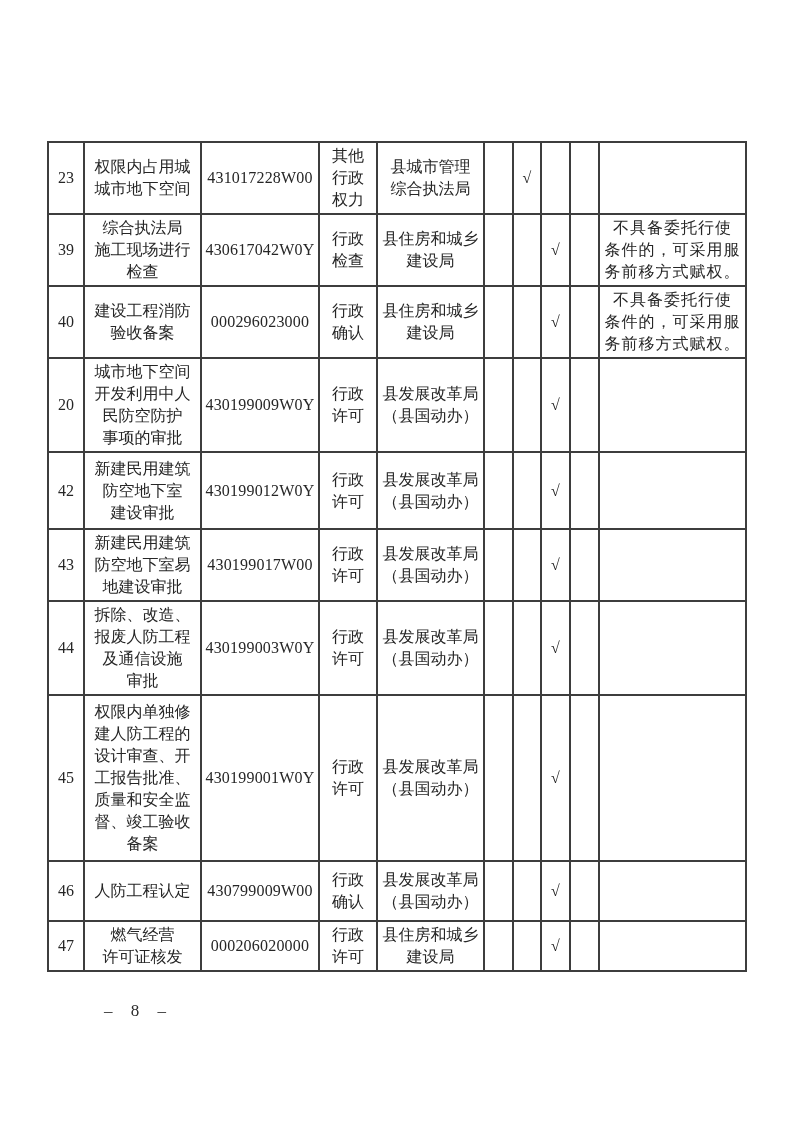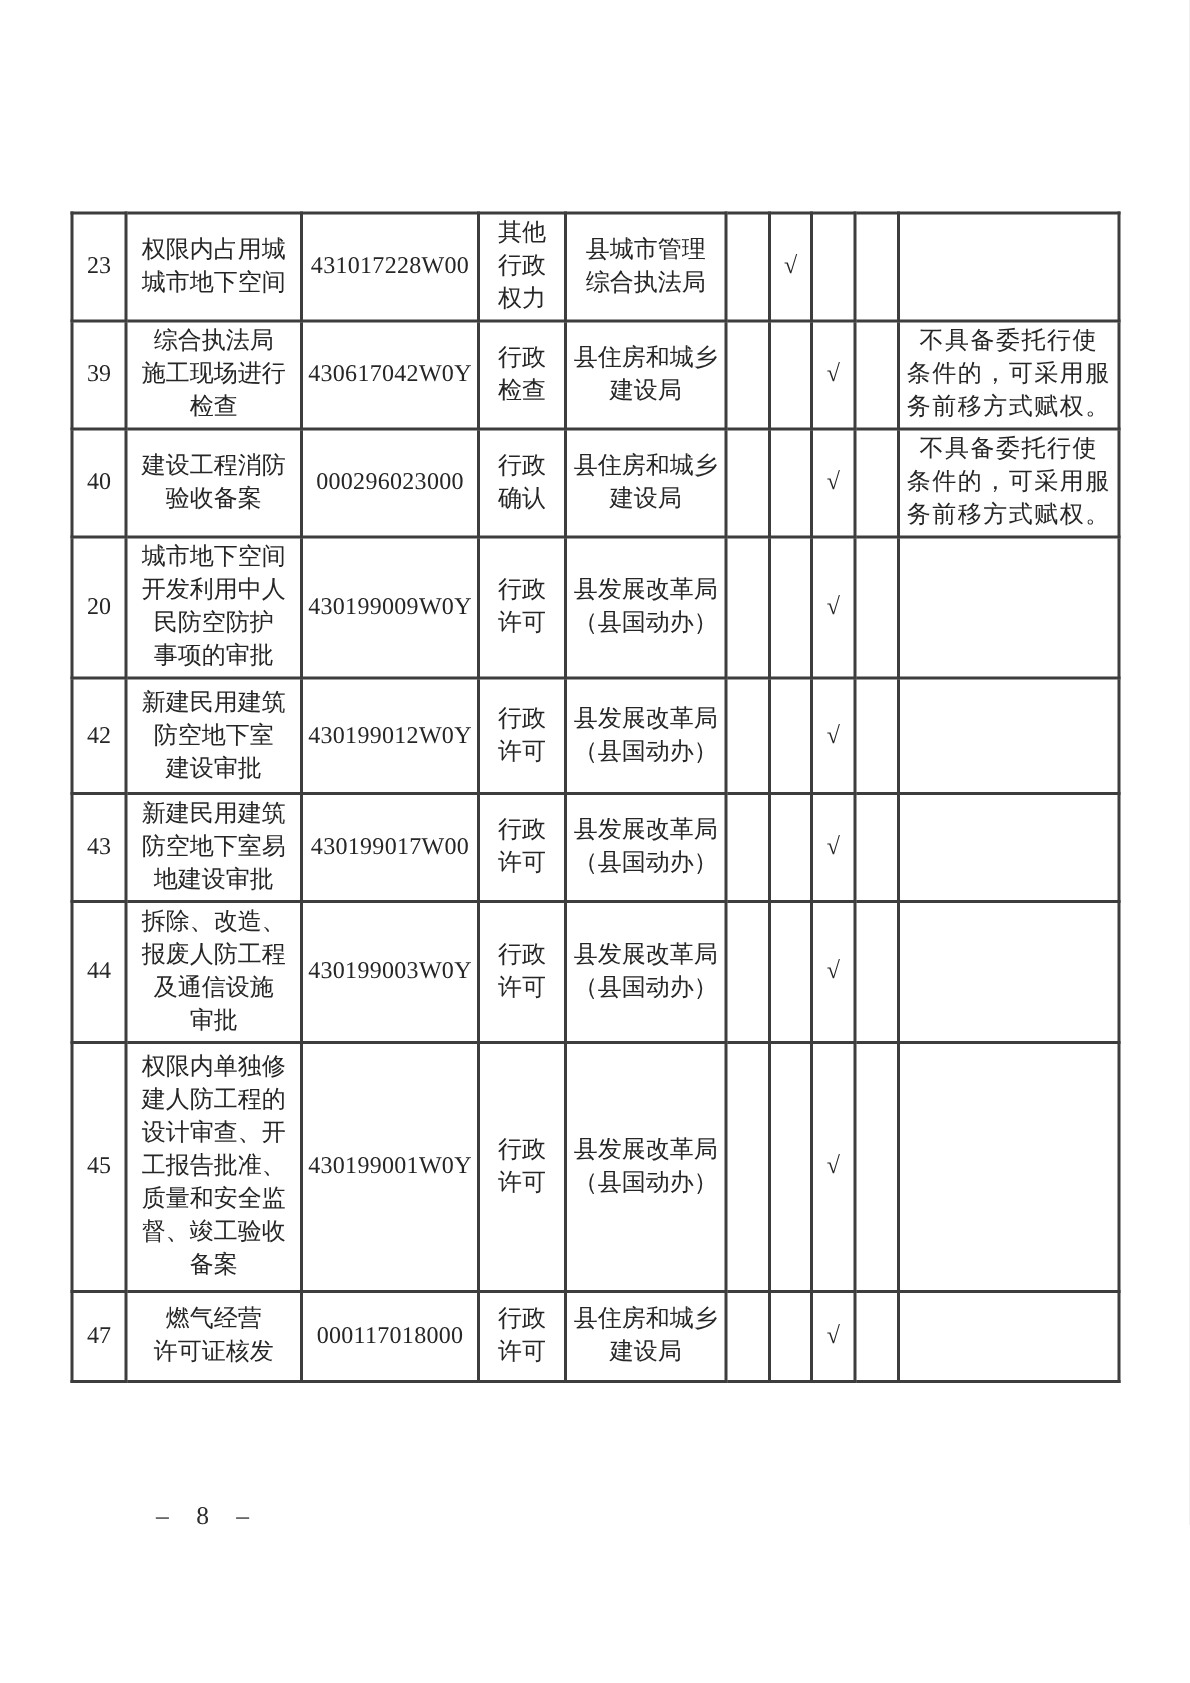--- a/index.html
+++ b/index.html
@@ -215,24 +215,38 @@
 许可</td>
       <td class="c-dept">县发展改革局
 （县国动办）</td>
       <td class="c-chk"></td>
       <td class="c-chk"></td>
       <td class="c-chk">√</td>
       <td class="c-chk"></td>
       <td class="c-remark"></td>
     </tr>
         <tr>
+      <td class="c-no">46</td>
+      <td class="c-name">人防工程认定</td>
+      <td class="c-code">430799009W00</td>
+      <td class="c-type">行政
+确认</td>
+      <td class="c-dept">县发展改革局
+（县国动办）</td>
+      <td class="c-chk"></td>
+      <td class="c-chk"></td>
+      <td class="c-chk">√</td>
+      <td class="c-chk"></td>
+      <td class="c-remark"></td>
+    </tr>
+        <tr>
       <td class="c-no">47</td>
       <td class="c-name">燃气经营
 许可证核发</td>
-      <td class="c-code">000117018000</td>
+      <td class="c-code">000206020000</td>
       <td class="c-type">行政
 许可</td>
       <td class="c-dept">县住房和城乡
 建设局</td>
       <td class="c-chk"></td>
       <td class="c-chk"></td>
       <td class="c-chk">√</td>
       <td class="c-chk"></td>
       <td class="c-remark"></td>
     </tr>

